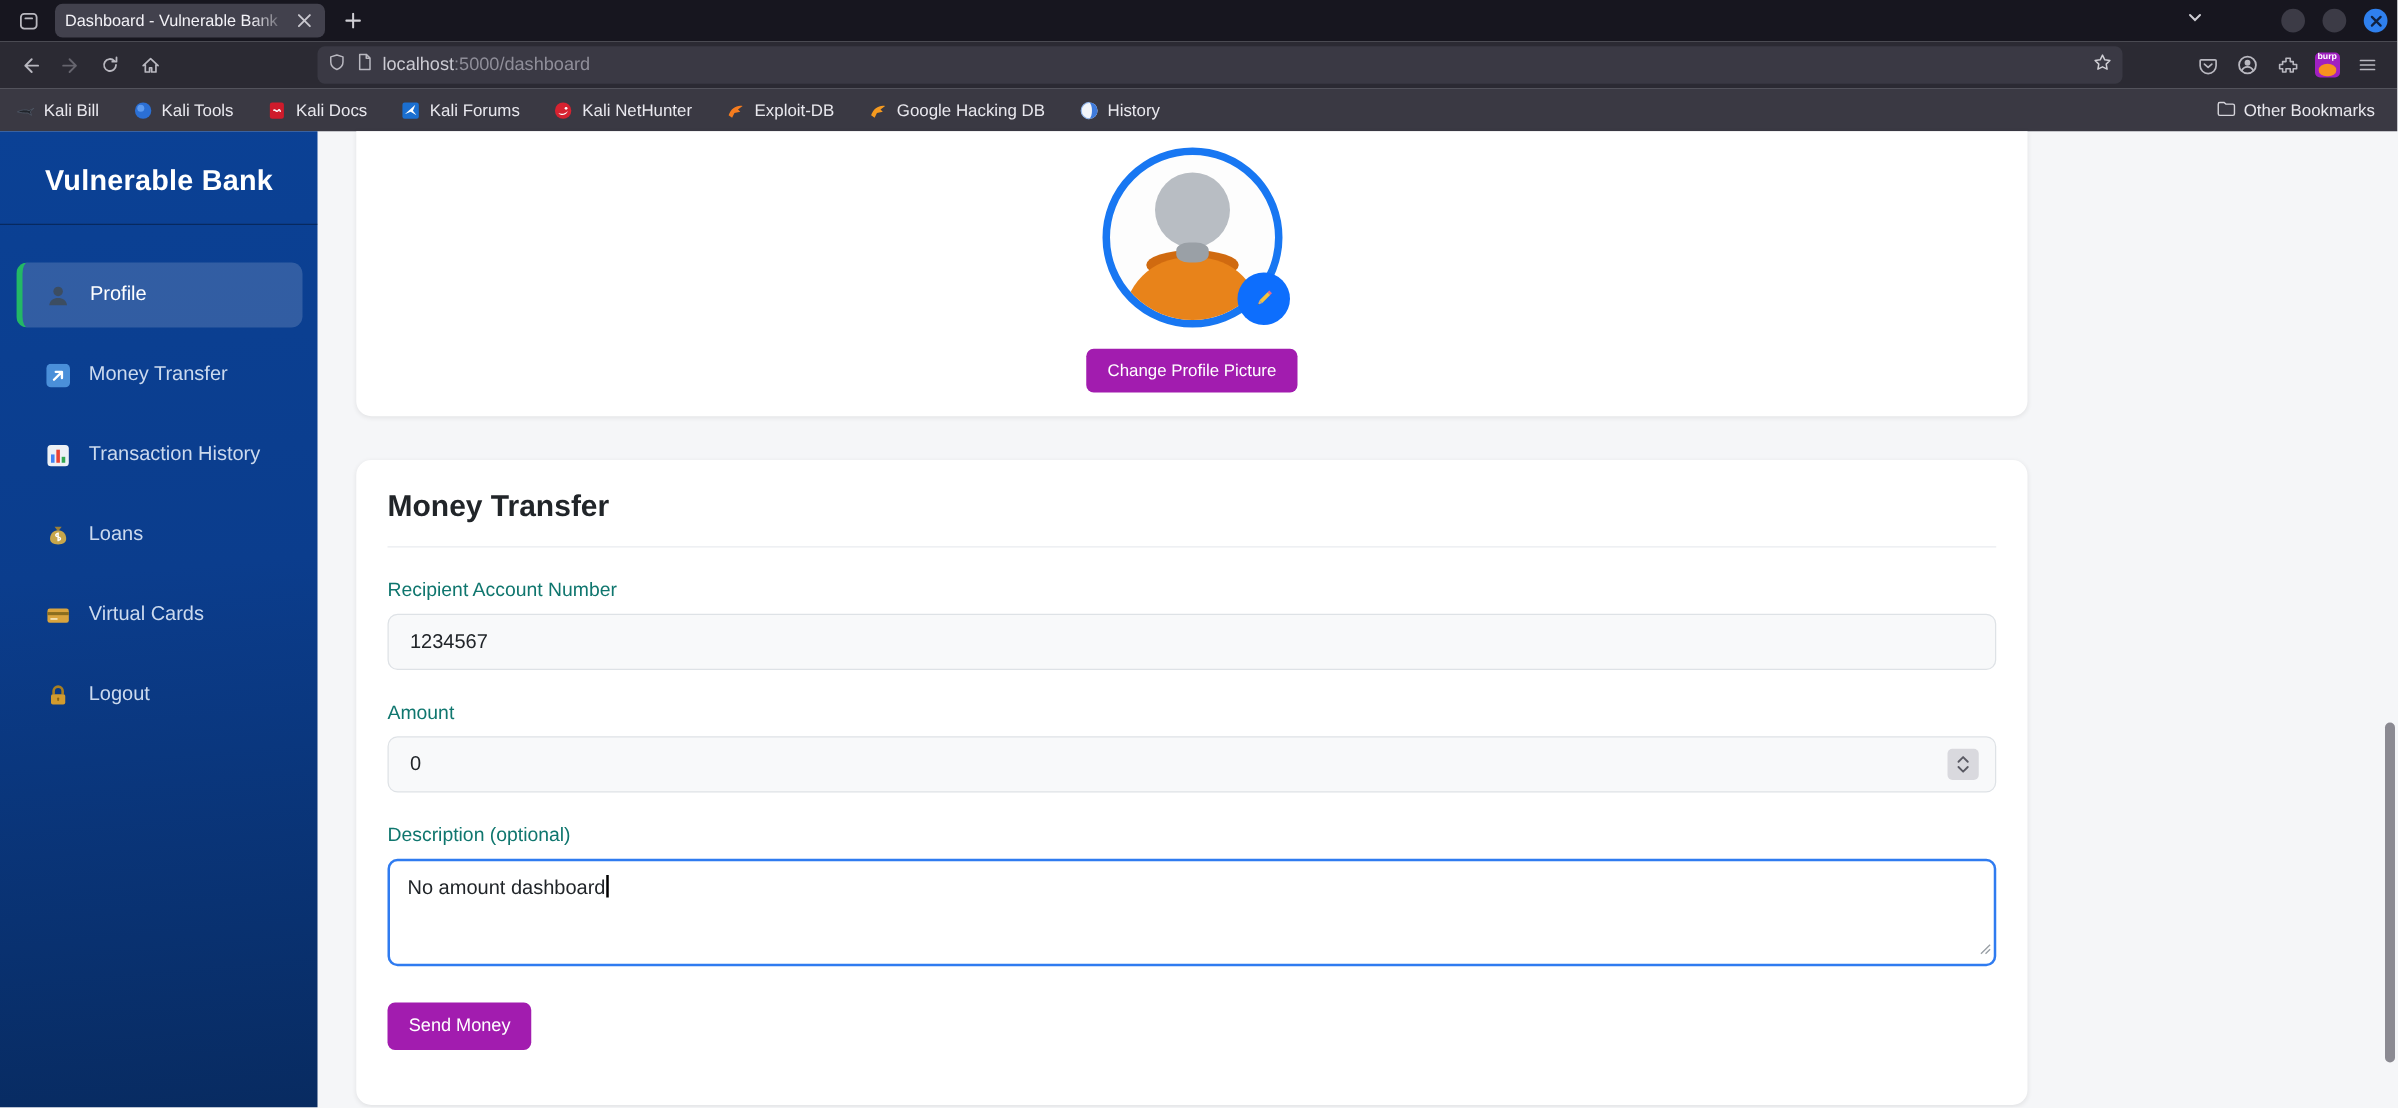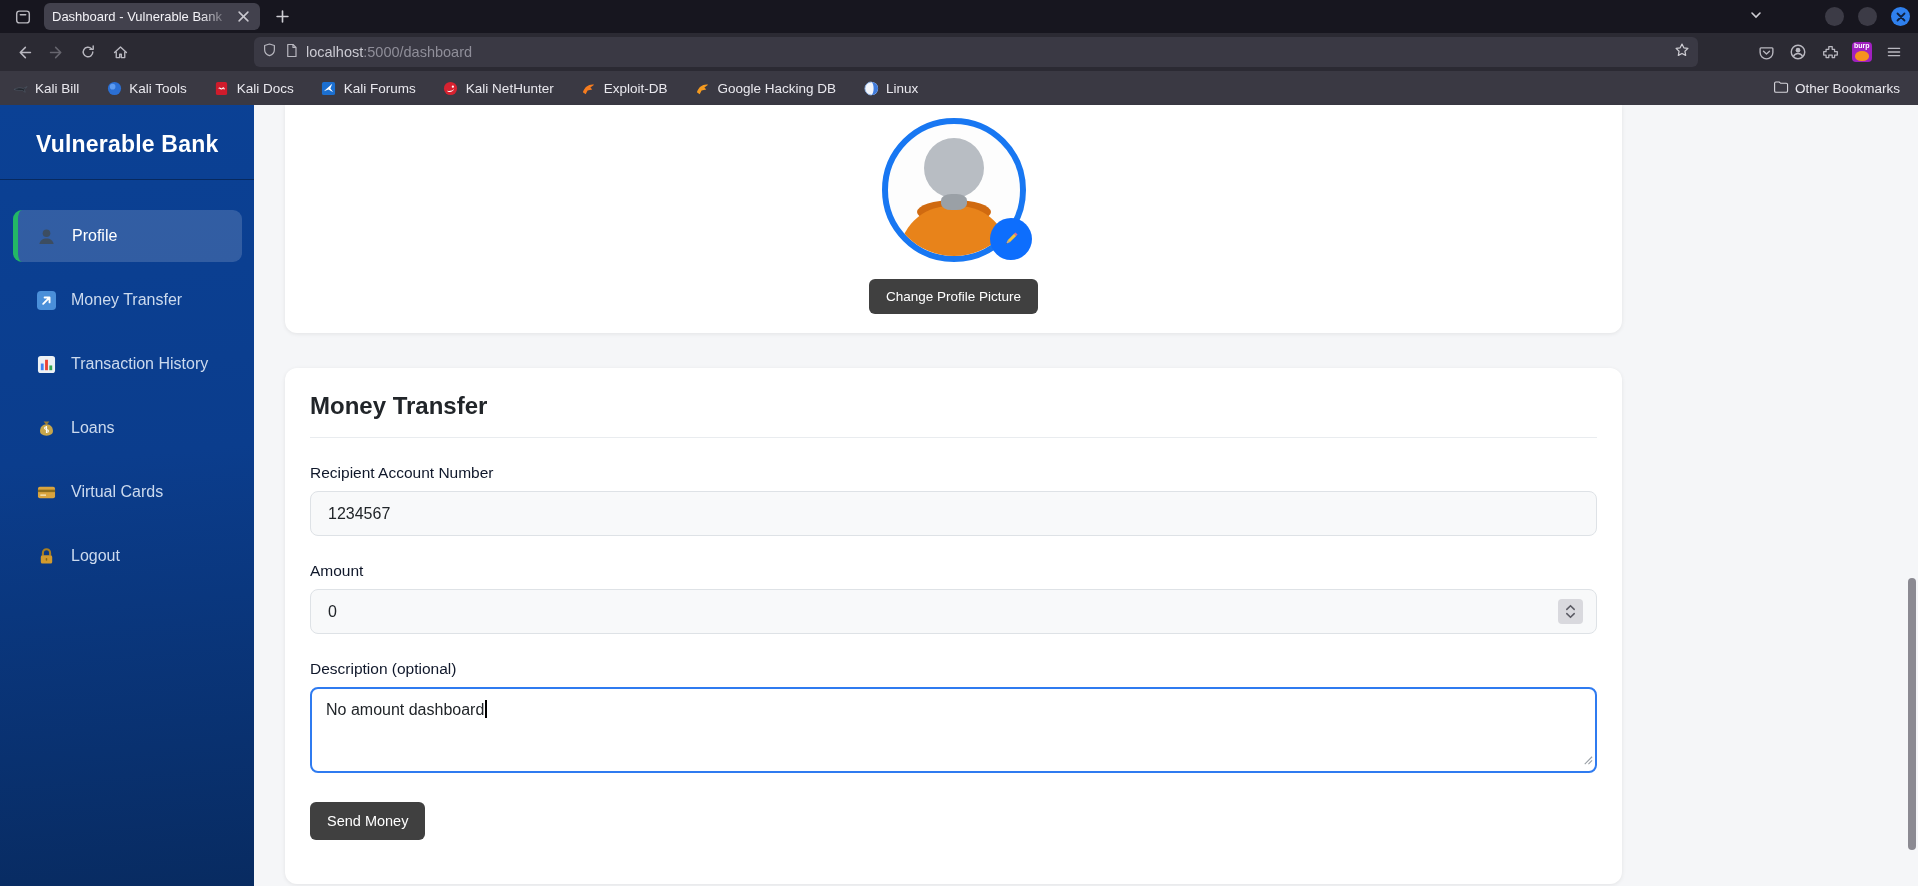--- a/index.html
+++ b/index.html
@@ -47,27 +47,27 @@
   .card-transfer { top:263px; height:516px; border-radius:12px; padding:24px 25px 0; }
 
   
   .avatar-wrap { position:relative; margin-top:13px; }
   .avatar { width:144px; height:144px; border-radius:50%; border:6px solid #1877f2; background:#fdfdfd; position:relative; overflow:hidden; }
   .av-head { position:absolute; left:50%; top:14px; transform:translateX(-50%); width:60px; height:60px; border-radius:50%; background:#b8bdc3; }
   .av-collar { position:absolute; left:50%; top:76px; transform:translateX(-50%); width:74px; height:24px; border-radius:50%; background:#d06a10; }
   .av-torso { position:absolute; left:50%; bottom:-8px; transform:translateX(-50%); width:110px; height:58px; border-radius:55px 55px 8px 8px; background:#e8831a; }
   .av-neck2 { position:absolute; left:50%; top:70px; transform:translateX(-50%); width:26px; height:16px; border-radius:40%; background:#9aa0a6; z-index:2; }
   .edit-badge { position:absolute; right:-6px; bottom:2px; width:42px; height:42px; border-radius:50%; background:#0d6efd; display:flex; align-items:center; justify-content:center; }
-  .btn { background:#404040; color:#fff; border:none; border-radius:6px; font-family:inherit; }
+  .btn { background:#a21caf; color:#fff; border:none; border-radius:6px; font-family:inherit; }
   .btn-change { margin-top:17px; font-size:13.5px; padding:10px 17px; }
 
   
   .card-title { font-size:24px; font-weight:bold; color:#212529; }
   .title-divider { border-bottom:1px solid #e9ecef; margin-top:17px; }
-  .field-label { font-size:15.5px; color:#0f172a; margin-top:26px; }
+  .field-label { font-size:15.5px; color:#0f766e; margin-top:26px; }
   .text-input { margin-top:9px; width:1287px; height:45px; background:#f8f9fa; border:1px solid #dee2e6; border-radius:8px; font-size:16px; color:#212529; padding:0 17px; font-family:inherit; }
   .amount-wrap { position:relative; width:1287px; }
   .spinner { position:absolute; right:14px; top:19px; width:25px; height:25px; background:#d9d9de; border-radius:4px; display:flex; align-items:center; justify-content:center; }
   .textarea-box { margin-top:9px; width:1287px; height:86px; background:#fff; border:2px solid #2f7bf0; border-radius:8px; padding:11px 14px; font-size:16px; color:#212529; position:relative; }
   .caret { display:inline-block; width:1.5px; height:18px; background:#000; vertical-align:-3px; margin-left:1px; }
   .resize-handle { position:absolute; right:2px; bottom:2px; }
   .btn-send { margin-top:29px; font-size:14.5px; padding:11px 17px; }
 
   
   .page-scrollbar { position:absolute; right:2px; top:473px; width:8px; height:272px; background:#8b8a92; border-radius:4px; }
@@ -246,21 +246,21 @@
     <span>Google Hacking DB</span>
   </div>
   <div class="bm-item">
     <span class="bm-fav">
       <svg width="15" height="15" viewBox="0 0 16 16">
           <circle cx="8" cy="8" r="7" fill="#f2f5fa"></circle>
           <path d="M8 1a7 7 0 0 1 0 14c3-2 3-12 0-14z" fill="#3f7bdc"></path>
           <path d="M8 1a7 7 0 0 0 0 14" fill="none" stroke="#8fb4ea" stroke-width="1"></path>
         </svg>
     </span>
-    <span>Linux</span>
+    <span>History</span>
   </div>
   <div class="other-bm">
     <span>
       <svg width="16" height="15" viewBox="0 0 20 18">
           <path d="M2 5c0-1 .6-1.6 1.6-1.6h4.2L9.6 5h7c1 0 1.6.6 1.6 1.6v8c0 1-.6 1.6-1.6 1.6H3.6C2.6 16.2 2 15.6 2 14.6z" stroke="#d6d5db" stroke-width="1.4" fill="none"></path>
         </svg>
     </span>
     <span>Other Bookmarks</span>
   </div>
 </div>

